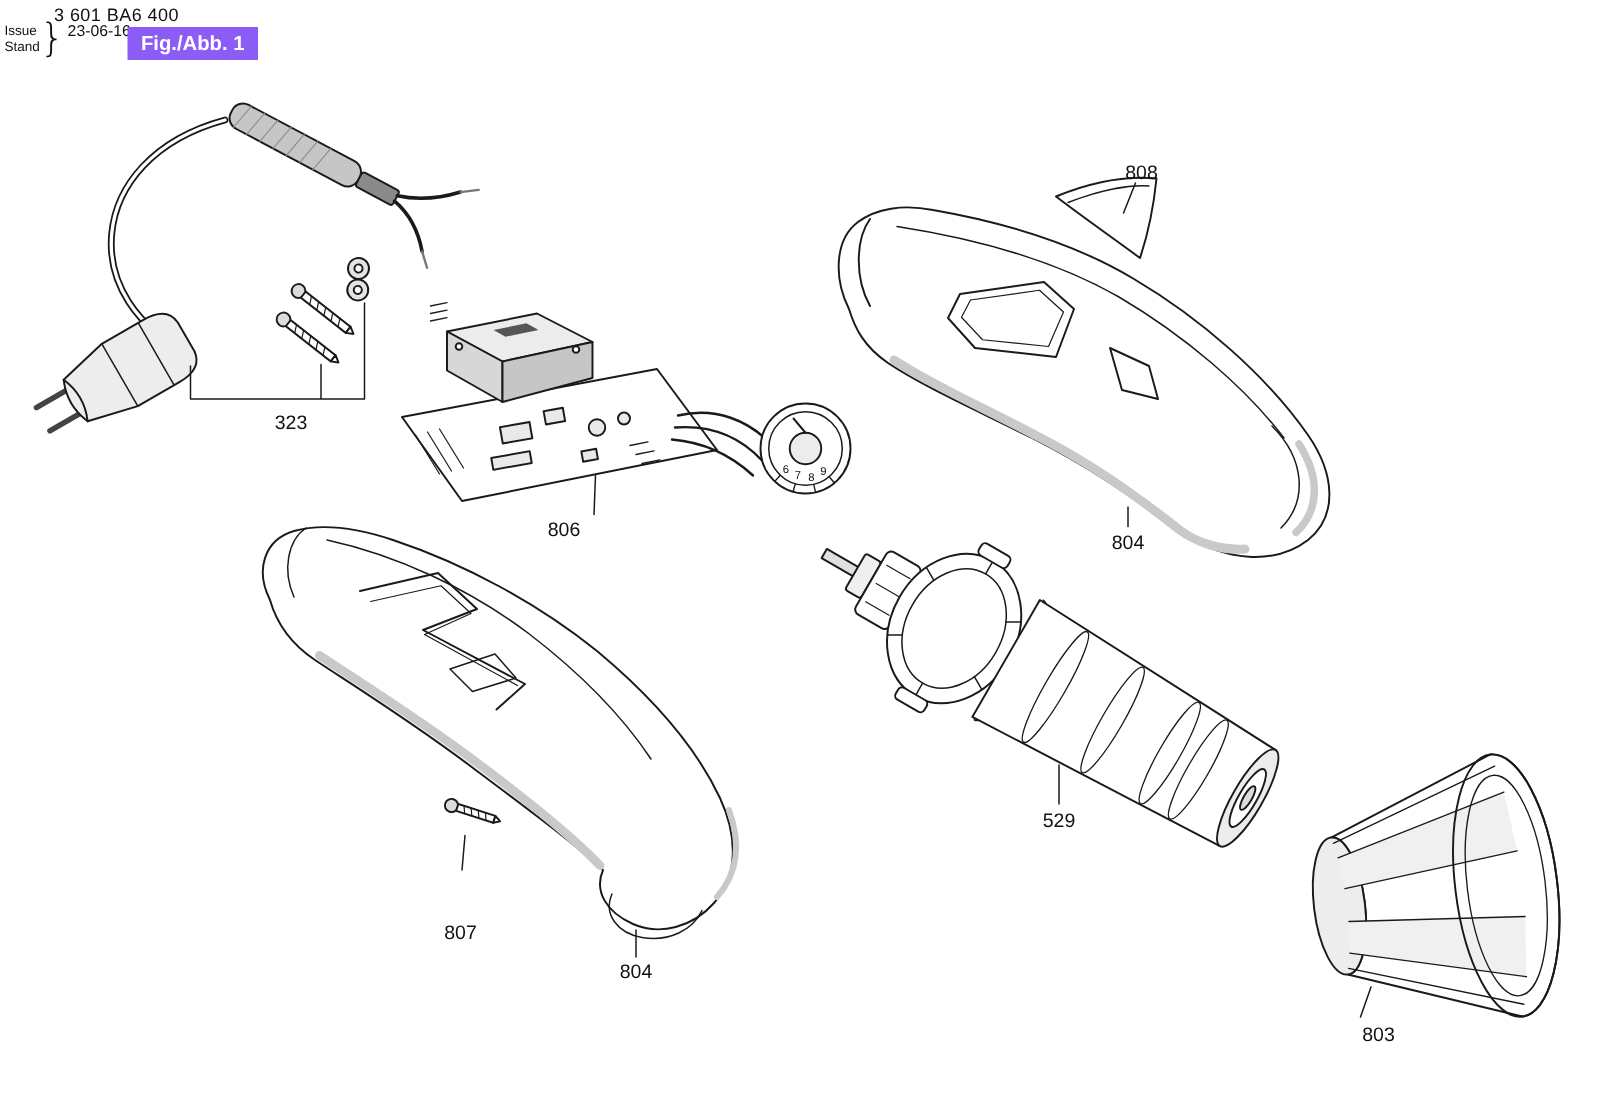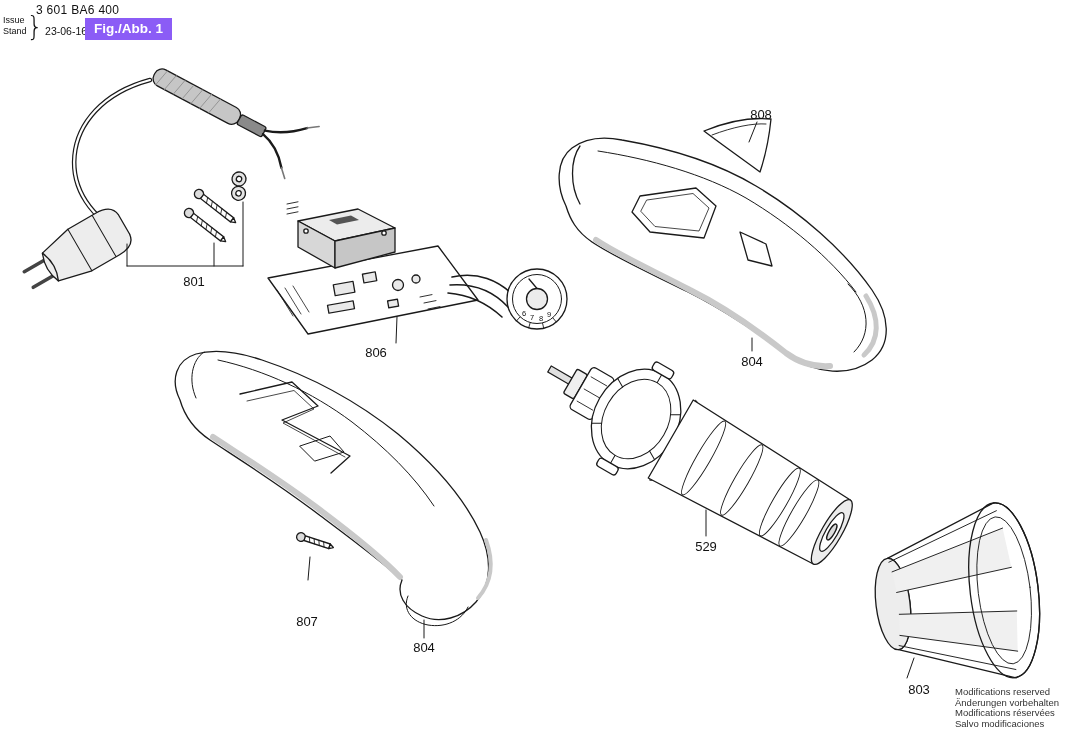--- a/index.html
+++ b/index.html
@@ -1,21 +1,21 @@
 <!DOCTYPE html>
 <html><head>
 <meta charset="utf-8">
 <style>
   * { margin:0; padding:0; box-sizing:border-box; }
   html,body { background:#fff; }
   .page { position:relative; width:1071px; height:735px; background:#fff;
           font-family:"Liberation Sans", sans-serif; color:#111; overflow:hidden; }
   .art { position:absolute; left:0; top:0; }
   .doc-number { position:absolute; left:36px; top:3px; font-size:12px; letter-spacing:.3px; }
-  .issue-block { position:absolute; left:3px; top:15px; display:flex; align-items:flex-end; }
+  .issue-block { position:absolute; left:3px; top:15px; display:flex; align-items:flex-start; }
   .issue-labels { display:flex; flex-direction:column; font-size:9px; line-height:11px; }
   .brace { font-size:26px; font-weight:300; line-height:22px; font-family:"DejaVu Sans", sans-serif; }
   .issue-date { font-size:10.5px; margin-left:2px; }
   .fig-box { position:absolute; left:85px; top:18px; background:#8b5cf6; color:#fff;
              font-size:13.5px; font-weight:bold; padding:3px 9px 4px; }
   .plabel { position:absolute; transform:translateX(-50%); font-size:13px; font-weight:normal; white-space:nowrap; }
   .dialnum { position:absolute; transform:translate(-50%,-50%); font-size:7.5px; }
   .footer-notes { position:absolute; left:955px; top:687px; font-size:9.5px; line-height:10.5px; color:#333; }
 </style>
 </head>
@@ -178,34 +178,28 @@
   <div class="issue-block">
     <div class="issue-labels">
       <span>Issue</span>
       <span>Stand</span>
     </div>
     <span class="brace">}</span>
     <span class="issue-date">23-06-16</span>
   </div>
   <div class="fig-box">Fig./Abb. 1</div>
 
-  <div class="plabel" style="left:194px;top:274px">801</div>
+  <div class="plabel" style="left:194px;top:274px">323</div>
   <div class="plabel" style="left:376px;top:345px">806</div>
   <div class="plabel" style="left:761px;top:107px">808</div>
   <div class="plabel" style="left:752px;top:354px">804</div>
   <div class="plabel" style="left:706px;top:539px">529</div>
   <div class="plabel" style="left:307px;top:614px">807</div>
   <div class="plabel" style="left:424px;top:640px">804</div>
   <div class="plabel" style="left:919px;top:682px">803</div>
 
   <span class="dialnum" style="left:524px;top:313px">6</span>
   <span class="dialnum" style="left:532px;top:317px">7</span>
   <span class="dialnum" style="left:541px;top:318px">8</span>
   <span class="dialnum" style="left:549px;top:314px">9</span>
 
-  <div class="footer-notes">
-    <div>Modifications reserved</div>
-    <div>Änderungen vorbehalten</div>
-    <div>Modifications réservées</div>
-    <div>Salvo modificaciones</div>
-  </div>
 
 </div>
 
 </body></html>

